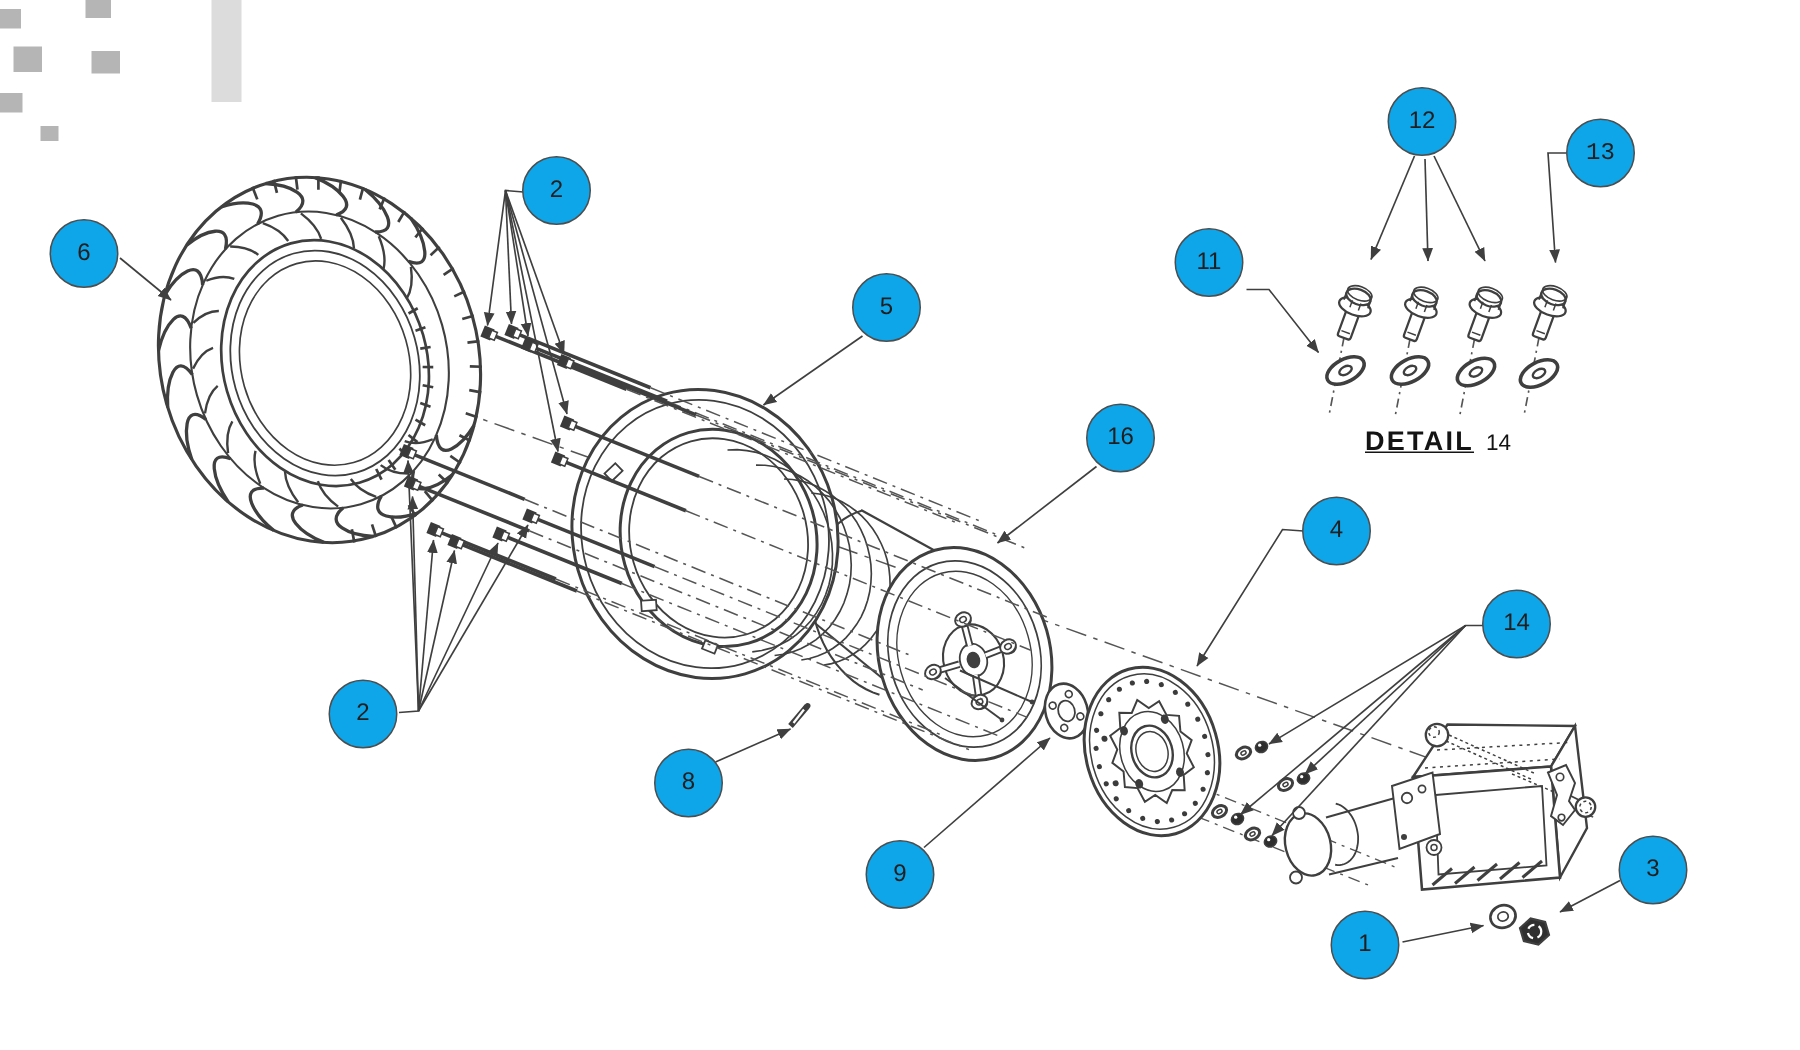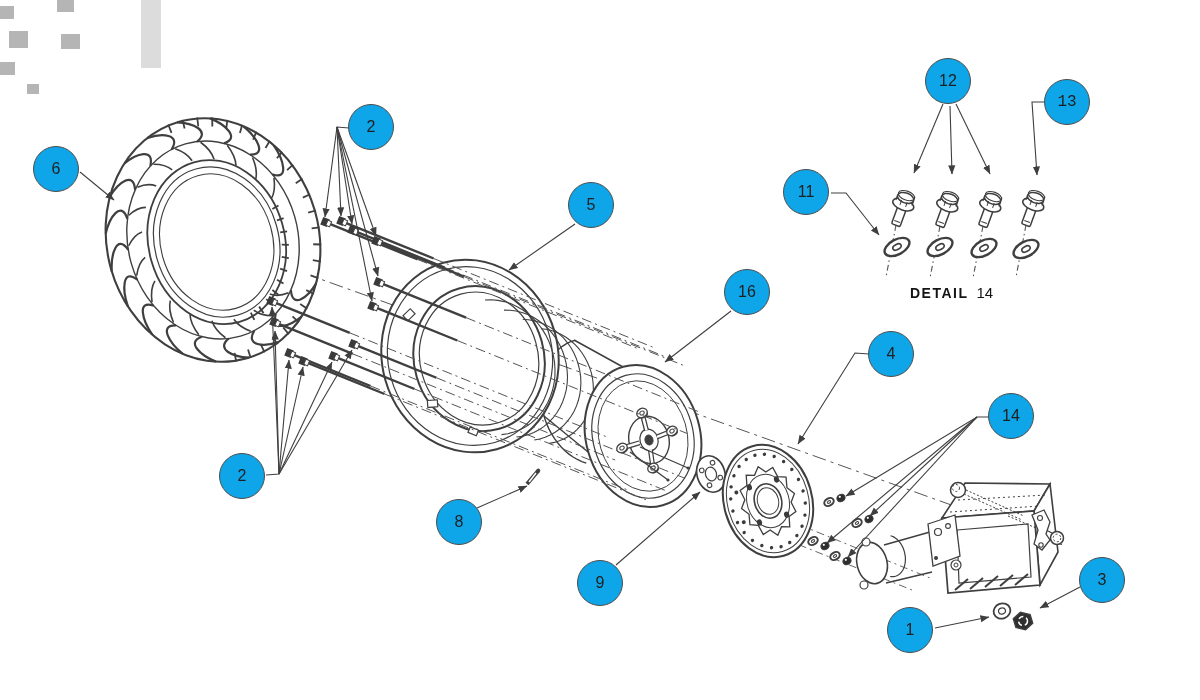--- a/index.html
+++ b/index.html
@@ -3,21 +3,21 @@
 <meta charset="utf-8">
 <style>
   html,body{margin:0;padding:0;background:#ffffff;}
   .stage{position:relative;width:1200px;height:700px;background:#ffffff;overflow:hidden;
          font-family:"Liberation Sans",sans-serif;}
   .stage svg{position:absolute;left:0;top:0;z-index:2;}
   .callout{position:absolute;width:46px;height:46px;border:1.5px solid #4d4d4d;border-radius:50%;
            background:#0ea5e9;display:flex;align-items:center;justify-content:center;
            font-size:16px;color:#1f1f1f;z-index:3;box-sizing:border-box;text-align:right;}
   .detail{position:absolute;left:910px;top:284px;z-index:3;color:#141414;white-space:nowrap;}
-  .detail .dl{font-size:14px;font-weight:bold;letter-spacing:1.5px;}
+  .detail .dl{font-size:18px;font-weight:bold;letter-spacing:1.5px;text-decoration:underline;}
   .detail .dn{font-size:15px;font-weight:normal;margin-left:8px;}
   .smudge{position:absolute;z-index:1;background:#b5b5b5;}
   .smudge.lite{background:#dcdcdc;}
 </style>
 </head>
 <body>
 
 <div class="stage">
 
   <div class="smudge" style="left:0;top:6px;width:14px;height:13px;"></div>
@@ -418,21 +418,21 @@
         <polyline points="950,106 952,174" fill="none" stroke="#3f3f3f" stroke-width="1.1" marker-end="url(#ah)"></polyline>
         <polyline points="956,104 990,174" fill="none" stroke="#3f3f3f" stroke-width="1.1" marker-end="url(#ah)"></polyline>
         <polyline points="1044,102 1032,102 1037,175" fill="none" stroke="#3f3f3f" stroke-width="1.1" marker-end="url(#ah)"></polyline>
       </g>
     </svg>
 
   <div class="callout" style="left:33px;top:146px;">6</div>
   <div class="callout" style="left:348px;top:104px;">2</div>
   <div class="callout" style="left:568px;top:182px;">5</div>
   <div class="callout" style="left:724px;top:269px;">16</div>
-  <div class="callout" style="left:783px;top:169px;">11</div>
+  <div class="callout" style="left:783px;top:152px;">11</div>
   <div class="callout" style="left:925px;top:58px;">12</div>
   <div class="callout" style="left:1044px;top:79px;font-family:Liberation Mono, monospace;">13</div>
   <div class="callout" style="left:868px;top:331px;">4</div>
   <div class="callout" style="left:988px;top:393px;">14</div>
   <div class="callout" style="left:219px;top:453px;">2</div>
   <div class="callout" style="left:436px;top:499px;">8</div>
   <div class="callout" style="left:577px;top:560px;">9</div>
   <div class="callout" style="left:887px;top:607px;">1</div>
   <div class="callout" style="left:1079px;top:557px;">3</div>
 

